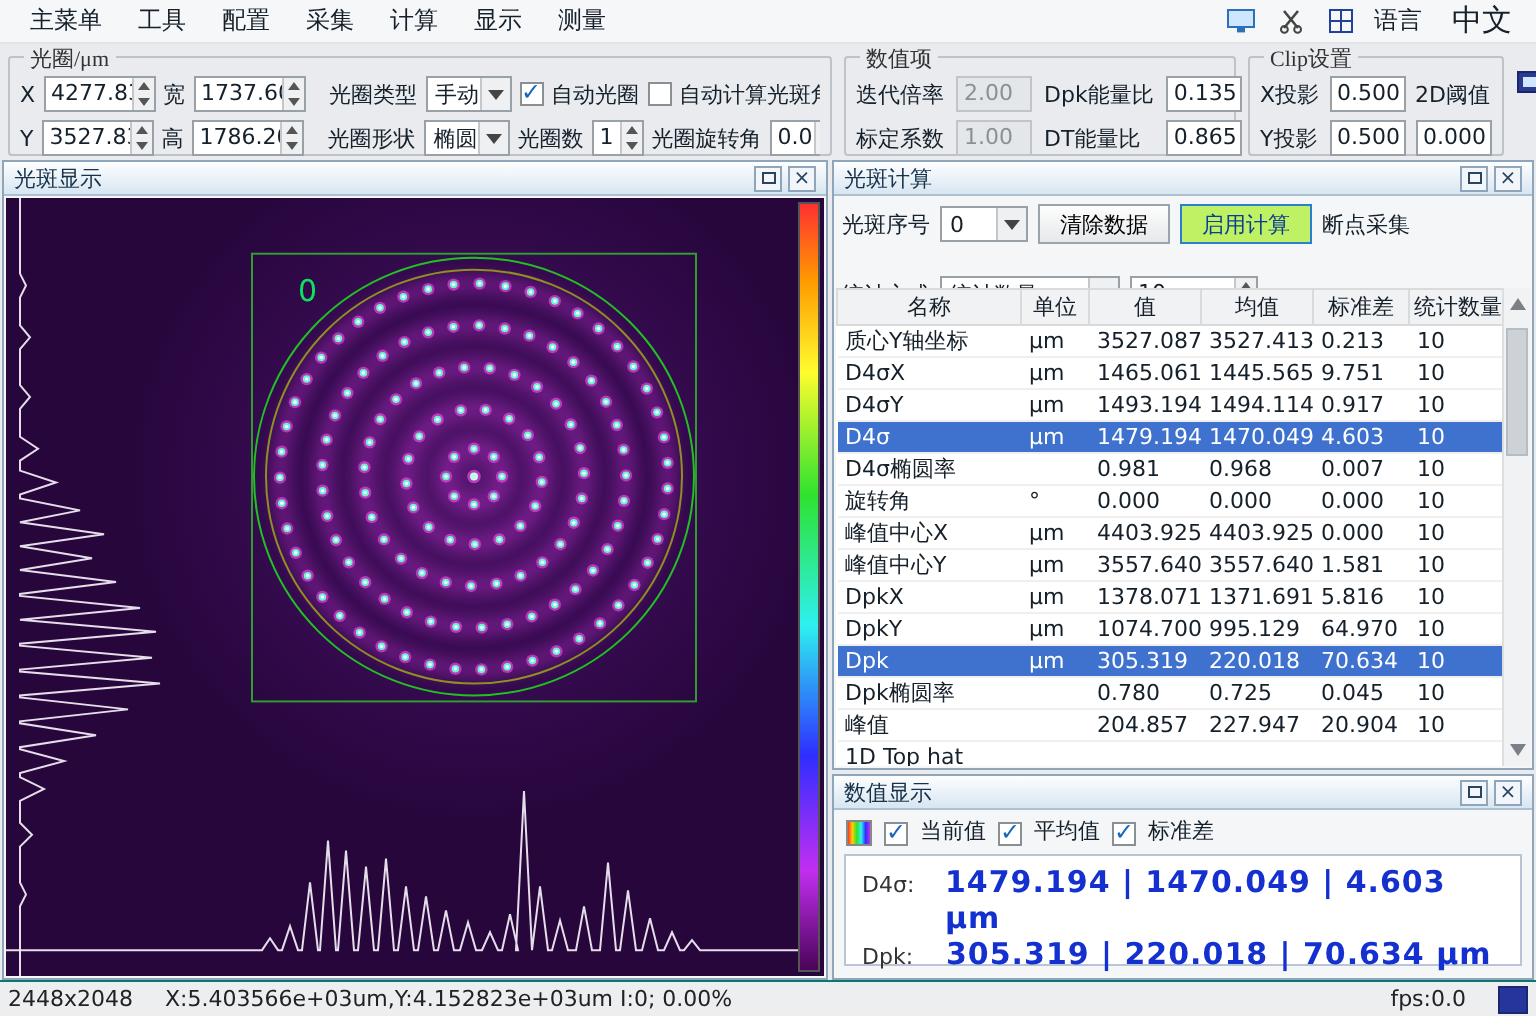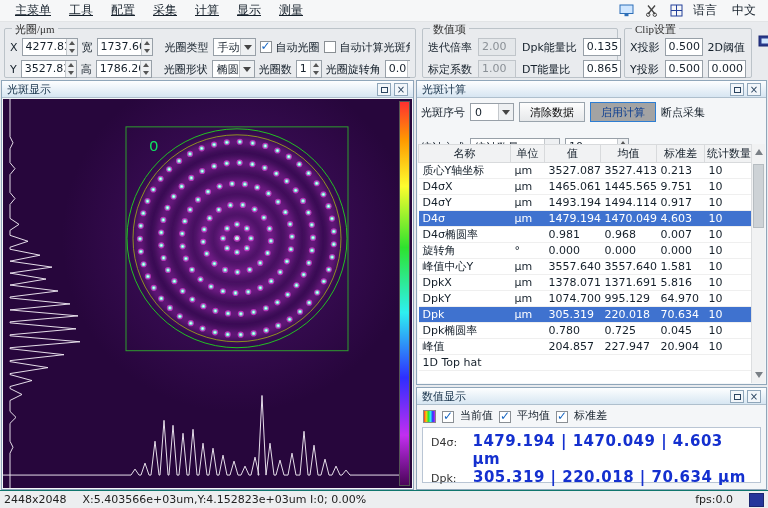--- a/index.html
+++ b/index.html
@@ -2,25 +2,25 @@
 <html><head>
 <meta charset="utf-8">
 <style>
   * { box-sizing: border-box; margin:0; padding:0; font-family:"DejaVu Sans","Liberation Sans",sans-serif; }
   html,body { width:768px; height:508px; }
   body { position:relative; background:#e9ebee; overflow:hidden; font-size:12px; color:#15202b; }
 
   
   .menubar { position:absolute; top:0; left:0; right:0; height:22px; background:#f6f7f8; display:flex; align-items:center; padding:0 6px; border-bottom:1px solid #e2e4e6; }
   .menu-items { display:flex; }
-  .menu-item { padding:0 9px; font-size:12px; cursor:default;text-decoration:underline; }
+  .menu-item { padding:0 9px; font-size:12px; cursor:default; }
   .menubar-right { margin-left:auto; display:flex; align-items:center; gap:9px; }
   .mb-icon { display:inline-flex; width:16px; height:14px; align-items:center; justify-content:center; }
   .lang-label { font-size:12px; }
-  .lang-value { font-size:12px; padding:1px 6px; }
+  .lang-value { font-size:15px; padding:1px 6px; }
 
   
   .toolbar { position:absolute; top:22px; left:0; right:0; height:58px; display:flex; gap:6px; padding:6px 4px 2px 4px; font-size:11px; }
   .groupbox { position:relative; border:1px solid #bcc3c9; border-radius:2px; padding:9px 5px 2px 5px; background:#e9ebee; }
   .gb-title { position:absolute; top:-7px; left:7px; background:#e9ebee; padding:0 3px; font-size:11px; color:#333; white-space:nowrap;font-family:Liberation Serif, serif; }
   .gb-rows { display:flex; flex-direction:column; gap:4px; overflow:hidden; }
   .gb-row { display:flex; align-items:center; gap:4px; white-space:nowrap; }
   .lbl { font-size:11px; white-space:nowrap; }
   .vsep { width:1px; height:18px; background:#c9ced3; margin:0 2px; }
 
@@ -58,21 +58,21 @@
   #spotPanel { left:1px; top:80px; width:413px; height:410px; }
   .spot-client { position:absolute; top:18px; left:1px; right:1px; bottom:1px; background:#27063c; overflow:hidden; }
   #spotSvg { position:absolute; left:0; top:0; width:396px; height:100%; }
   .colorbar { position:absolute; top:2px; bottom:2px; right:2px; width:11px; border:1px solid #555;
     background:linear-gradient(#ff3030 0%, #ff9a00 10%, #fdfd2e 22%, #2ee22e 38%, #2ef0f0 55%, #2e2eff 72%, #c22ef0 87%, #4a0458 100%); }
 
   #calcPanel { left:416px; top:80px; width:351px; height:305px; }
   .calc-controls { padding:4px 4px 2px 4px; display:flex; flex-direction:column; gap:16px; }
   .ctl-row { display:flex; align-items:center; gap:5px; white-space:nowrap; }
   .btn { height:20px; padding:0 10px; border:1px solid #9aa4ad; background:linear-gradient(#fdfdfd,#e6e8ea); font-size:11px; display:inline-flex; align-items:center; cursor:default; }
-  .btn.primary { border:1px solid #2d7dd2; background:#a3a3a3; color:#0b3d91; }
+  .btn.primary { border:1px solid #2d7dd2; background:#bef264; color:#0b3d91; }
 
   .table-wrap { position:absolute; left:1px; right:1px; top:63px; bottom:1px; background:#fff; overflow:hidden; }
   table { border-collapse:collapse; table-layout:fixed; width:334px; font-size:11px; }
   th { background:#f1f2f3; border:1px solid #d8dadc; font-weight:normal; height:18px; padding:0 2px; overflow:hidden; white-space:nowrap; }
   td { border-bottom:1px solid #efefef; height:16px; padding:0 4px; white-space:nowrap; overflow:hidden; }
   tr.sel td { background:#3f72cf; color:#fff; }
   .vscroll { position:absolute; top:0; bottom:0; right:0; width:14px; background:#f1f2f3; border-left:1px solid #dcdee0; }
   .vscroll .thumb { position:absolute; top:20px; left:1px; right:1px; height:64px; background:#cdd2d6; border:1px solid #b6bcc1; }
   .vscroll::before, .vscroll::after { content:""; position:absolute; left:3px; border-left:4px solid transparent; border-right:4px solid transparent; }
   .vscroll::before { top:5px; border-bottom:6px solid #7a8086; }
@@ -785,20 +785,28 @@
           </tr>
           <tr>
             <td>旋转角</td>
             <td>°</td>
             <td>0.000</td>
             <td>0.000</td>
             <td>0.000</td>
             <td>10</td>
           </tr>
           <tr>
+            <td>峰值中心X</td>
+            <td>μm</td>
+            <td>4403.925</td>
+            <td>4403.925</td>
+            <td>0.000</td>
+            <td>10</td>
+          </tr>
+          <tr>
             <td>峰值中心Y</td>
             <td>μm</td>
             <td>3557.640</td>
             <td>3557.640</td>
             <td>1.581</td>
             <td>10</td>
           </tr>
           <tr>
             <td>DpkX</td>
             <td>μm</td>

